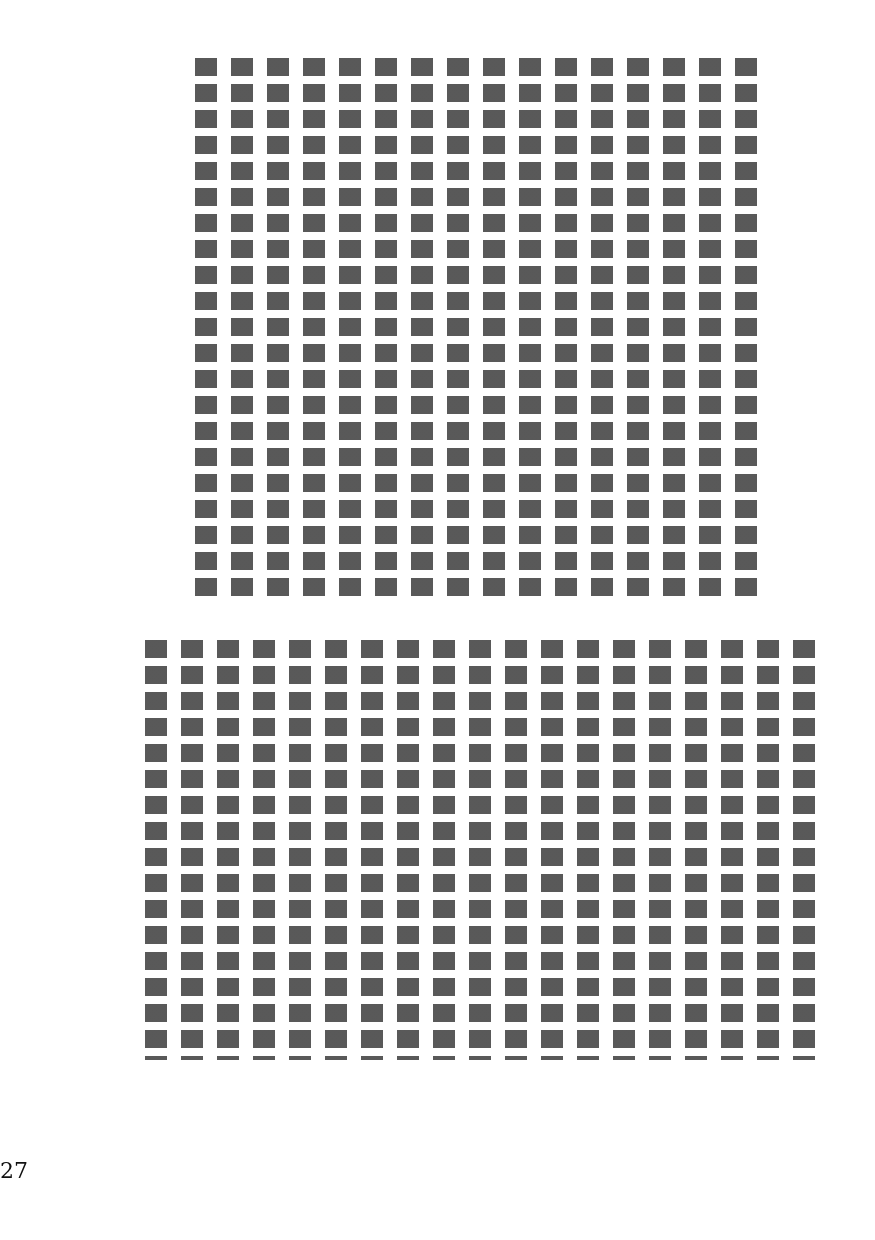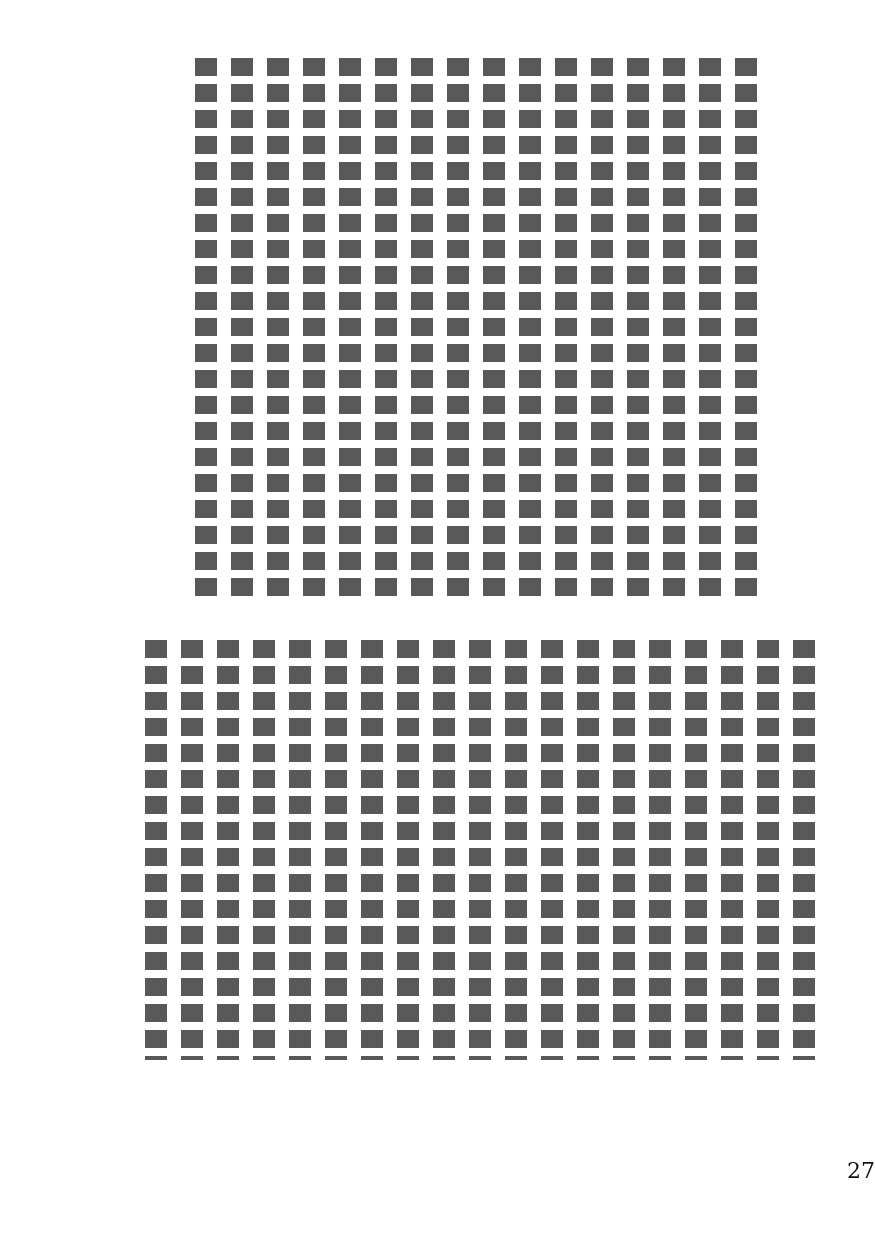--- a/index.html
+++ b/index.html
@@ -1,21 +1,21 @@
 <!DOCTYPE html>
 <html><head>
   <meta charset="utf-8">
   <style>
     html, body { margin: 0; padding: 0; background: #ffffff; }
     body { width: 875px; height: 1240px; position: relative; overflow: hidden; font-family: "DejaVu Serif", serif; color: #111; }
     .block { position: absolute; display: flex; flex-direction: row-reverse; gap: 14px; }
     .block-top { top: 58px; right: 118px; height: 540px; }
     .block-bottom { top: 640px; right: 60px; height: 420px; }
     .col { width: 22px; height: 100%; background: repeating-linear-gradient(to bottom, #2a2a2a 0px, #2a2a2a 18px, transparent 18px, transparent 26px); opacity: 0.78; }
-    .page-number { position: absolute; top: 1158px; left: 0; width: 100%; text-align: right; font-size: 22px; }
+    .page-number { position: absolute; top: 1158px; left: 0; width: 100%; text-align: left; font-size: 22px; }
   </style>
 </head>
 <body>
 
 <div class="block block-top">
   <div class="col"></div>
   <div class="col"></div>
   <div class="col"></div>
   <div class="col"></div>
   <div class="col"></div>

